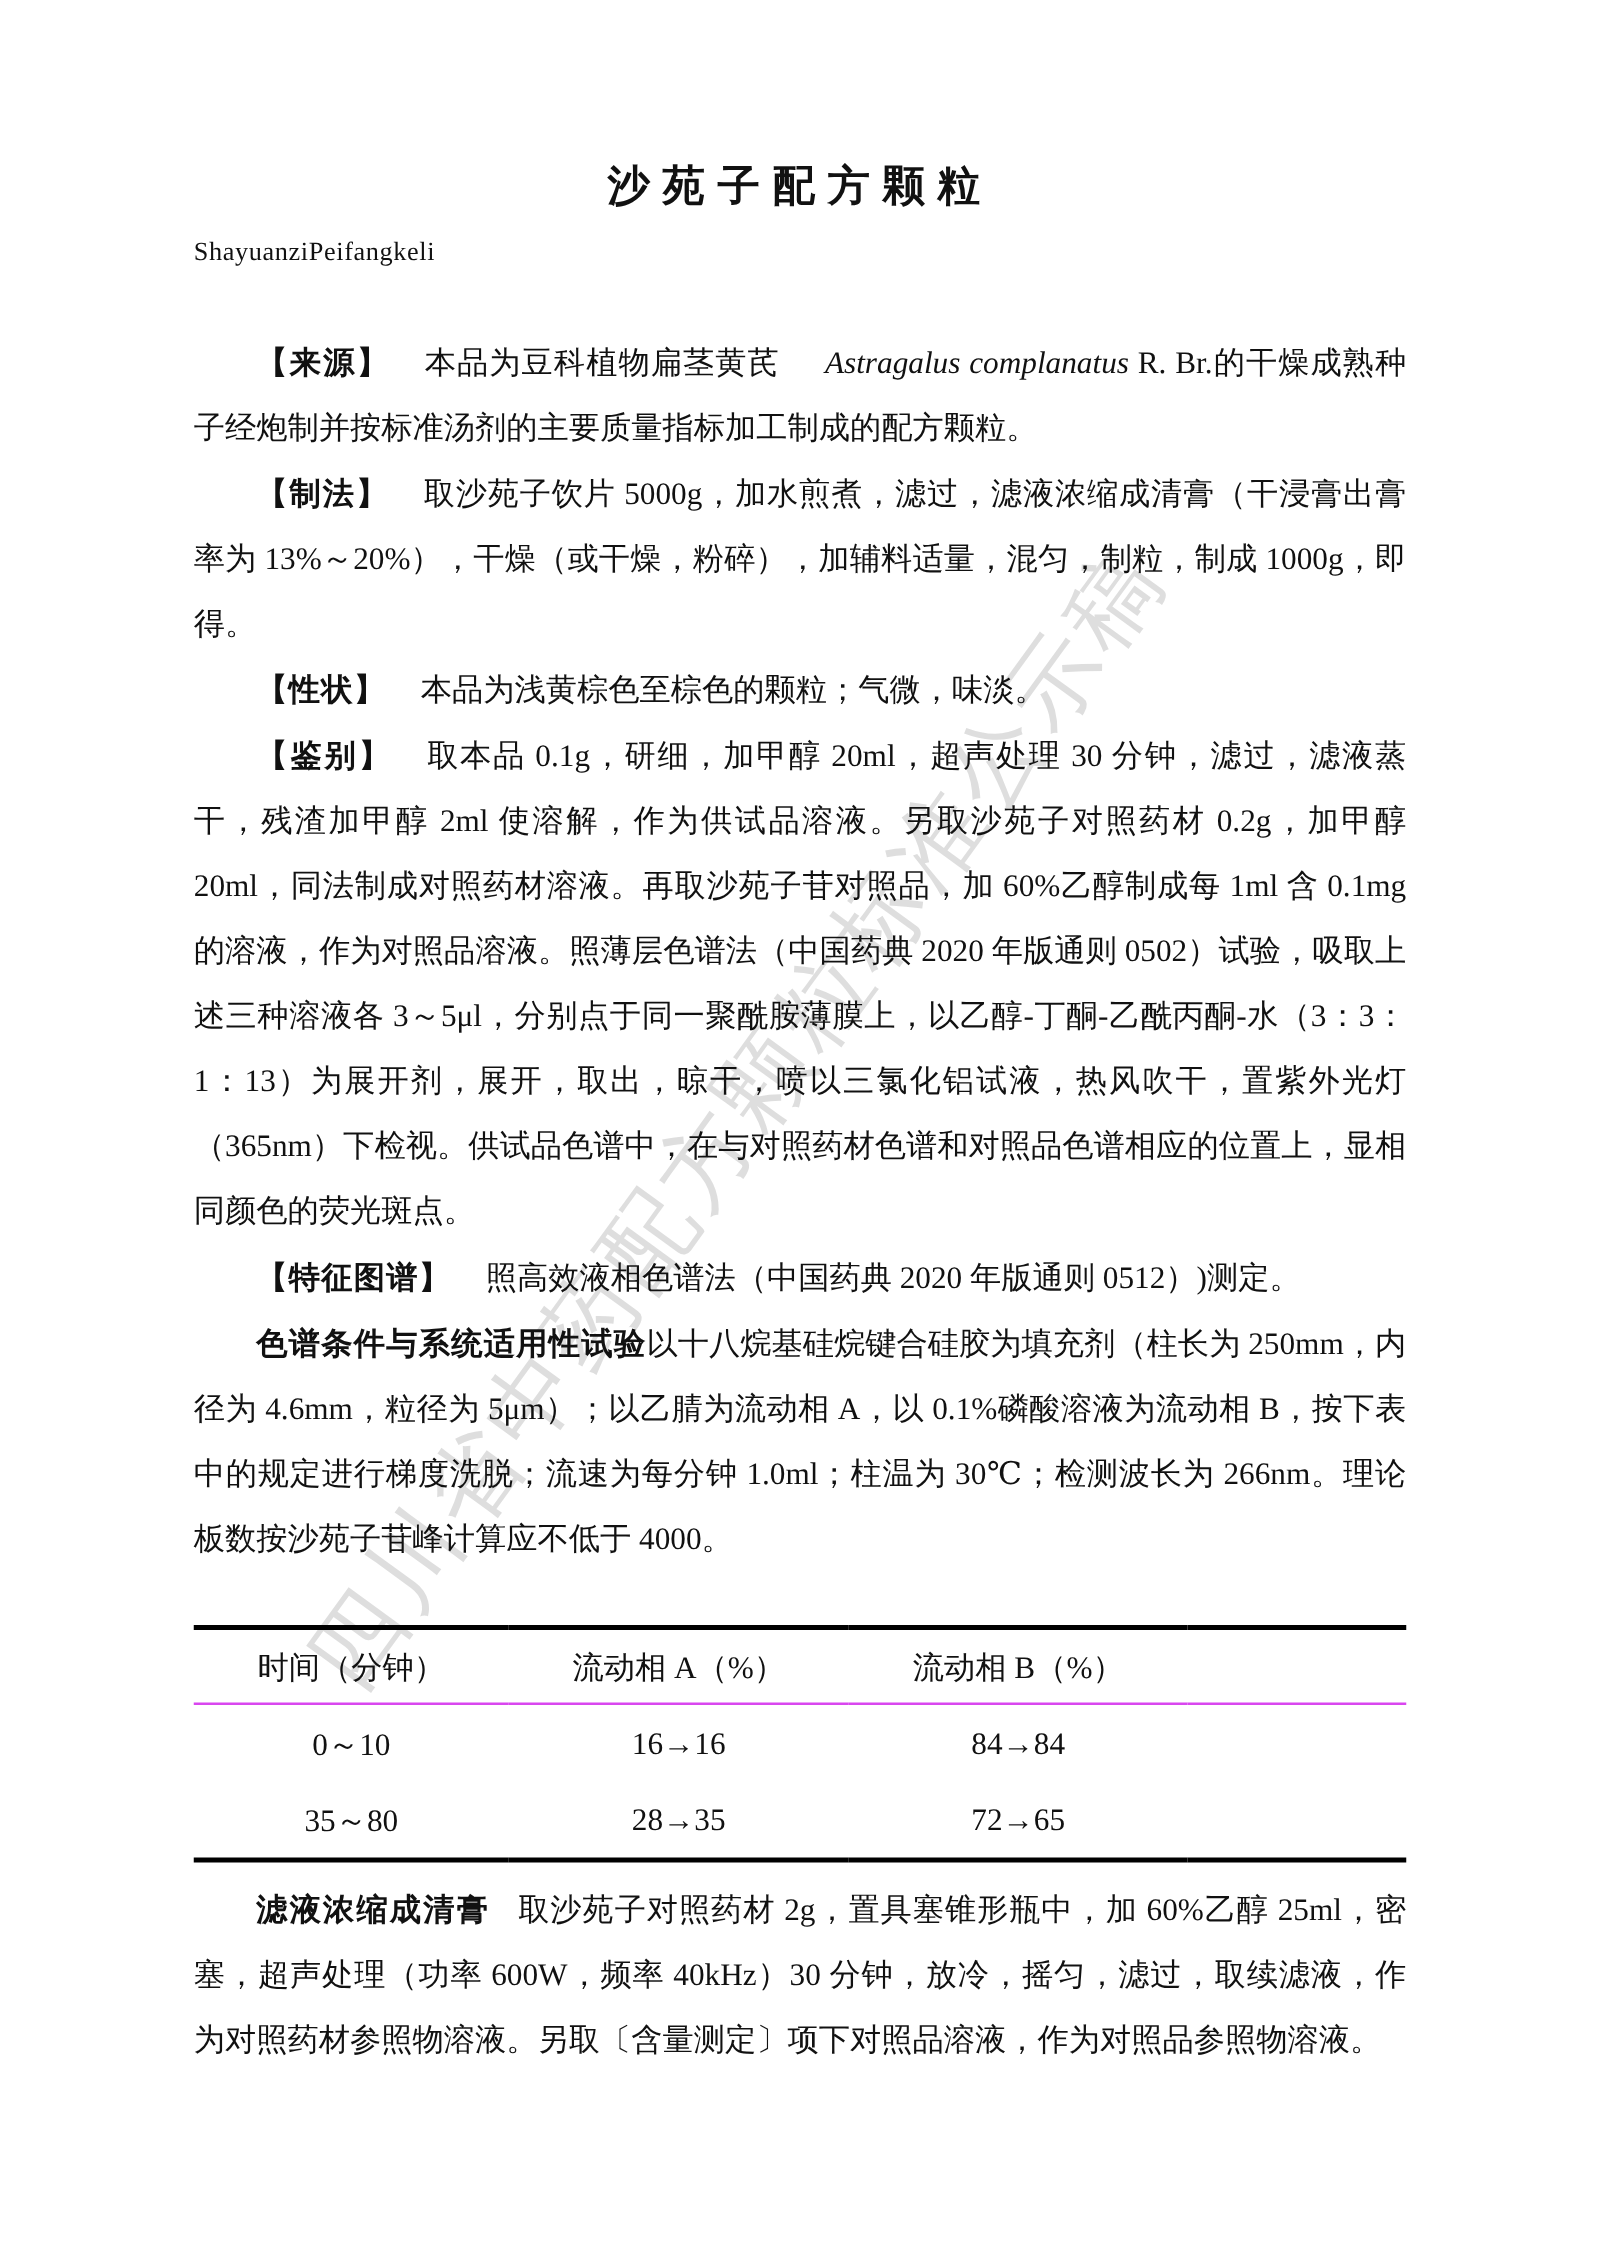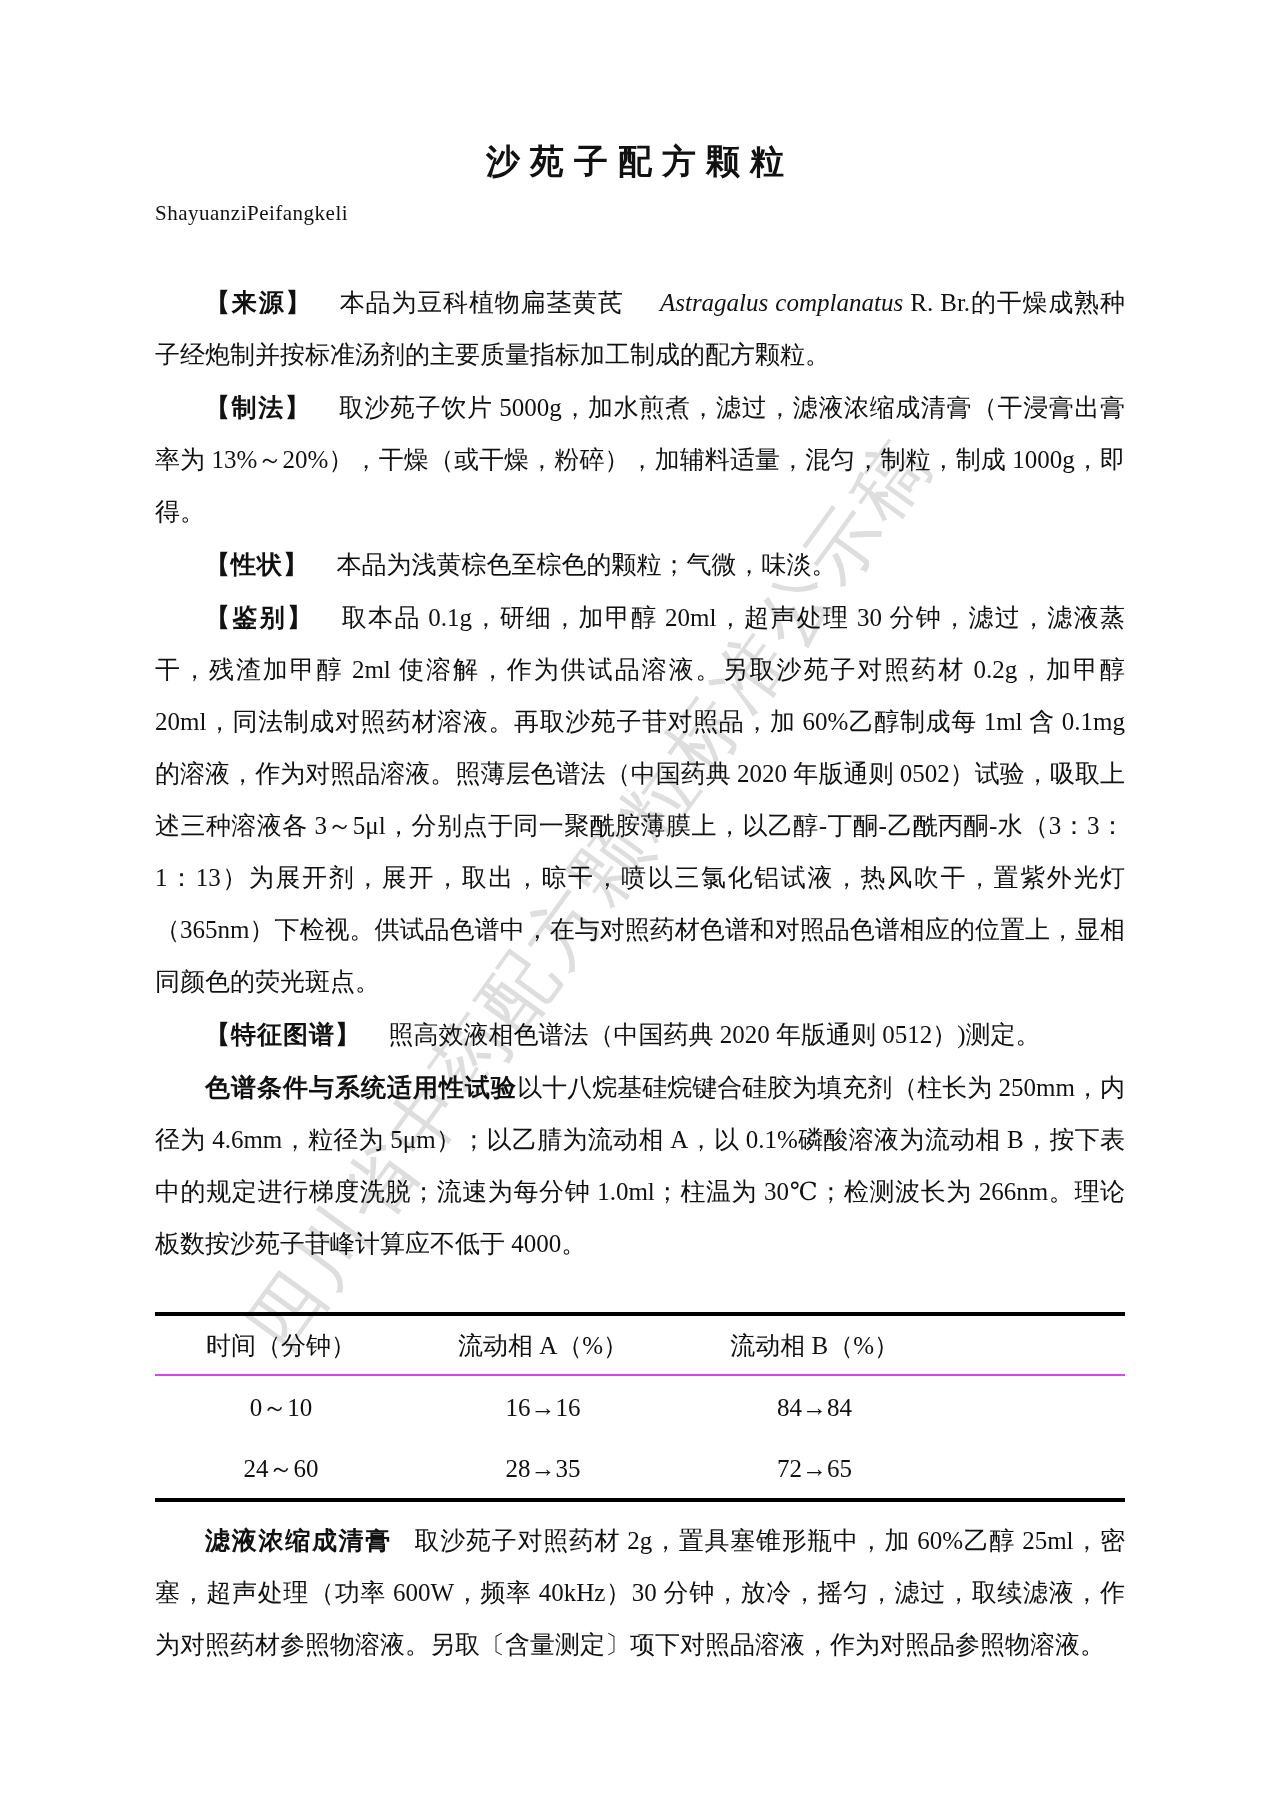--- a/index.html
+++ b/index.html
@@ -34,21 +34,20 @@
     z-index: 0;
     pointer-events: none;
   }
   .doc-title {
     text-align: center;
     font-size: 34px;
     font-weight: bold;
     letter-spacing: 10px;
     line-height: 44px;
     font-family: "Liberation Serif", "DejaVu Serif", serif;
-    margin-top: 12px;
   }
   .pinyin {
     font-size: 21px;
     line-height: 30px;
     margin-top: 14px;
     letter-spacing: 0.5px;
   }
   .body-block { margin-top: 48px; }
   .para {
     font-size: 25px;
@@ -131,21 +130,21 @@
         </tr>
       </thead>
       <tbody>
         <tr>
           <td>0～10</td>
           <td>16→16</td>
           <td>84→84</td>
           <td></td>
         </tr>
         <tr>
-          <td>24～60</td>
+          <td>35～80</td>
           <td>28→35</td>
           <td>72→65</td>
           <td></td>
         </tr>
       </tbody>
     </table>
 
     <p class="para after-table"><span class="sub-label gap-after">滤液浓缩成清膏</span><span>取沙苑子对照药材 2g，置具塞锥形瓶中，加 60%乙醇 25ml，密塞，超声处理（功率 600W，频率 40kHz）30 分钟，放冷，摇匀，滤过，取续滤液，作为对照药材参照物溶液。另取〔含量测定〕项下对照品溶液，作为对照品参照物溶液。</span></p>
 
   </div>

